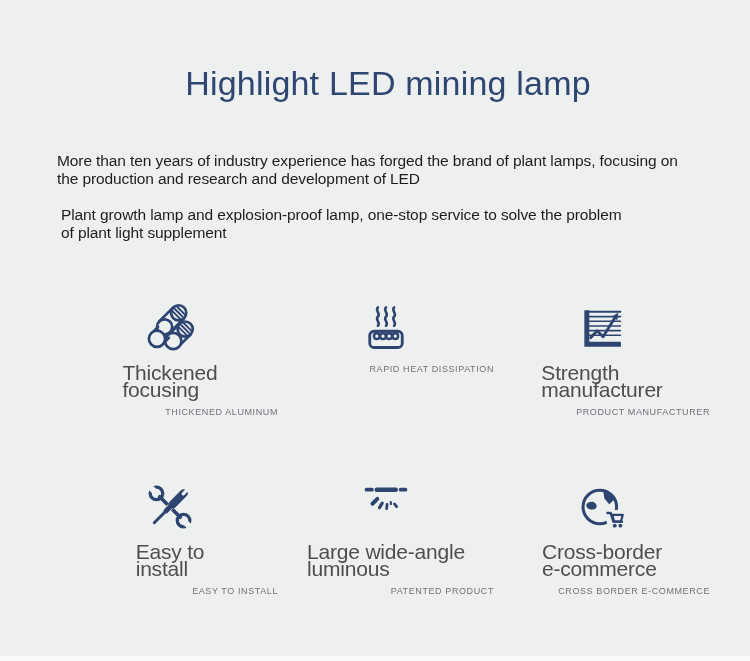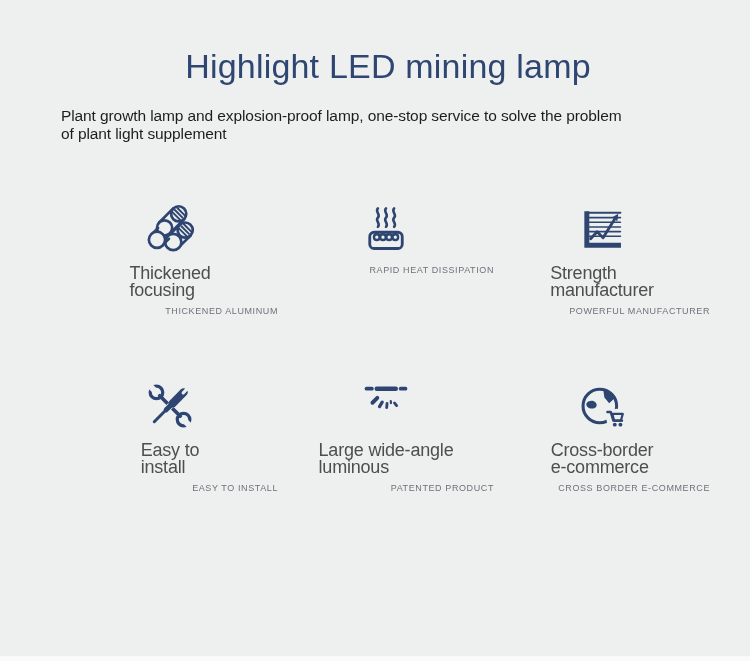--- a/index.html
+++ b/index.html
@@ -16,21 +16,21 @@
     font-family:"Liberation Sans","DejaVu Sans",sans-serif;
     background:#fff;
   }
   .page{
     position:relative;
     width:750px;height:661px;
     background:var(--background);
     overflow:hidden;
   }
   .title{
-    margin:0;
+    margin:17px;
     padding-top:44px;
     padding-left:26px;
     text-align:center;
     font-size:34px;
     font-weight:400;
     letter-spacing:0.2px;
     color:var(--title);
     line-height:44px;
   }
   .intro{
@@ -67,21 +67,21 @@
   .bgfill{fill:var(--background);}
   .bgstroke{stroke:var(--background);}
   .fg{fill:currentColor;stroke:none;}
   .label-wrap{
     margin-top:6px;
     text-align:center;
   }
   .label-block{
     display:inline-block;
     text-align:left;
-    font-size:18px;
+    font-size:21px;
     line-height:17px;
     letter-spacing:-0.2px;
     color:var(--label-text);
   }
   .caption{
     margin-top:6px;
     text-align:right;
     font-size:9px;
     letter-spacing:0.6px;
     color:var(--caption-text);
@@ -93,20 +93,24 @@
     background:var(--footer-strip);
   }
 </style>
 </head>
 <body>
 
 <div class="page">
 
   <h1 class="title">Highlight LED mining lamp</h1>
 
+  <p class="intro p1">
+    <span class="ln">More than ten years of industry experience has forged the brand of plant lamps, focusing on</span>
+    <span class="ln">the production and research and development of LED</span>
+  </p>
 
   <p class="intro p2">
     <span class="ln">Plant growth lamp and explosion-proof lamp, one-stop service to solve the problem</span>
     <span class="ln">of plant light supplement</span>
   </p>
 
   <div class="features">
 
     <div class="cell">
       <div class="icon-box">
@@ -168,21 +172,21 @@
           <path d="M13.5,33 L19.5,26.5 L25,32 L35.6,15.1" stroke-width="2.6"></path>
           <path class="fg" d="M39,10 L38.2,16.8 L33.1,13.4 Z"></path>
         </svg>
       </div>
       <div class="label-wrap">
         <div class="label-block">
           <div>Strength</div>
           <div>manufacturer</div>
         </div>
       </div>
-      <div class="caption">POWERFUL MANUFACTURER</div>
+      <div class="caption">PRODUCT MANUFACTURER</div>
     </div>
 
     <div class="cell">
       <div class="icon-box">
         <svg viewBox="0 0 48 48">
           <circle cx="11.5" cy="11.5" r="5.8" stroke-width="3"></circle>
           <line class="bgstroke" x1="5" y1="5" x2="11.5" y2="11.5" stroke-width="5.5"></line>
           <line x1="14.5" y1="14.5" x2="33.5" y2="33.5" stroke-width="3.4"></line>
           <circle cx="36.5" cy="36.5" r="5.8" stroke-width="3"></circle>
           <line class="bgstroke" x1="36.5" y1="36.5" x2="43" y2="43" stroke-width="5.5"></line>

